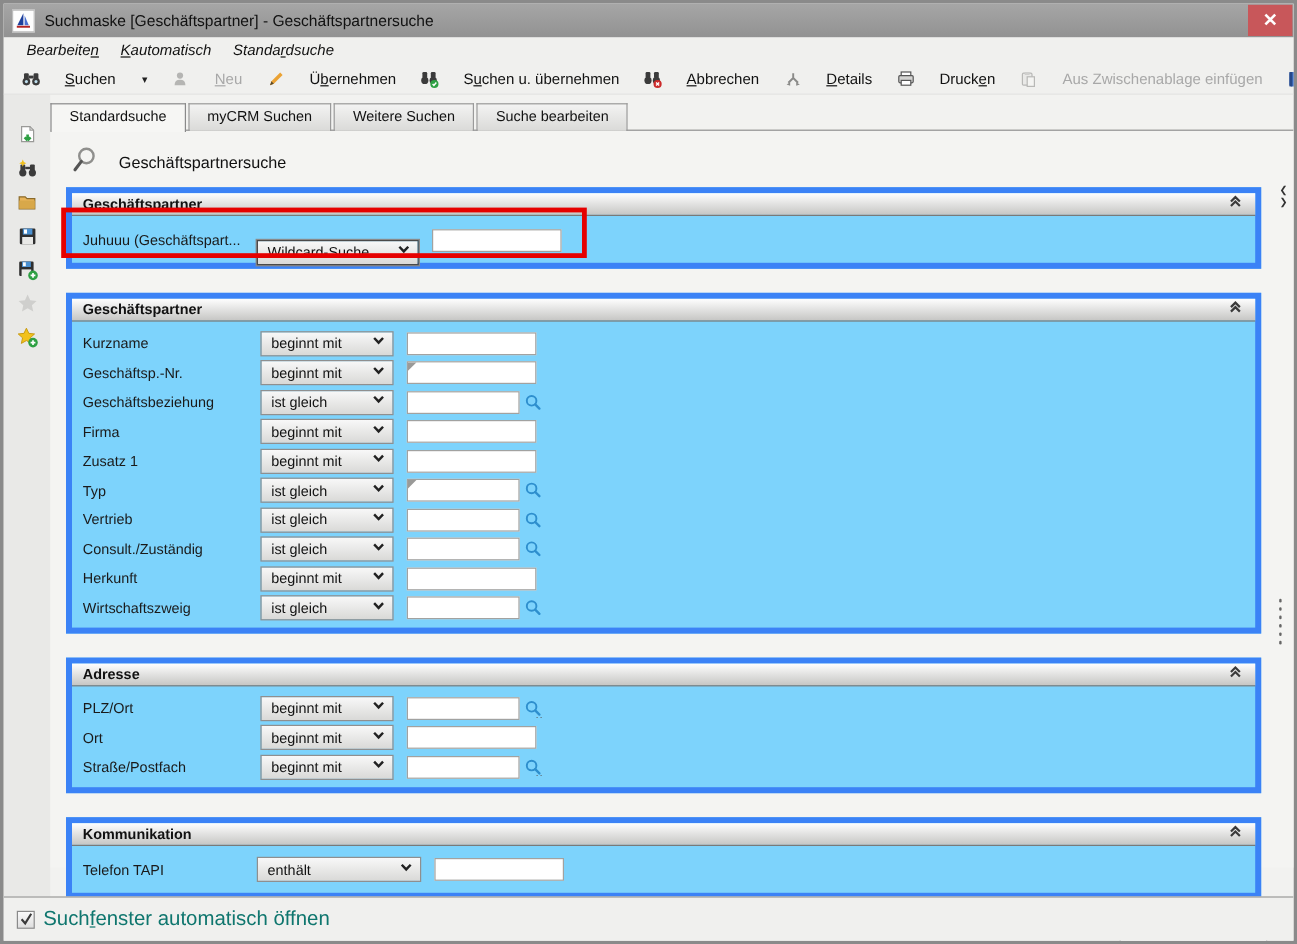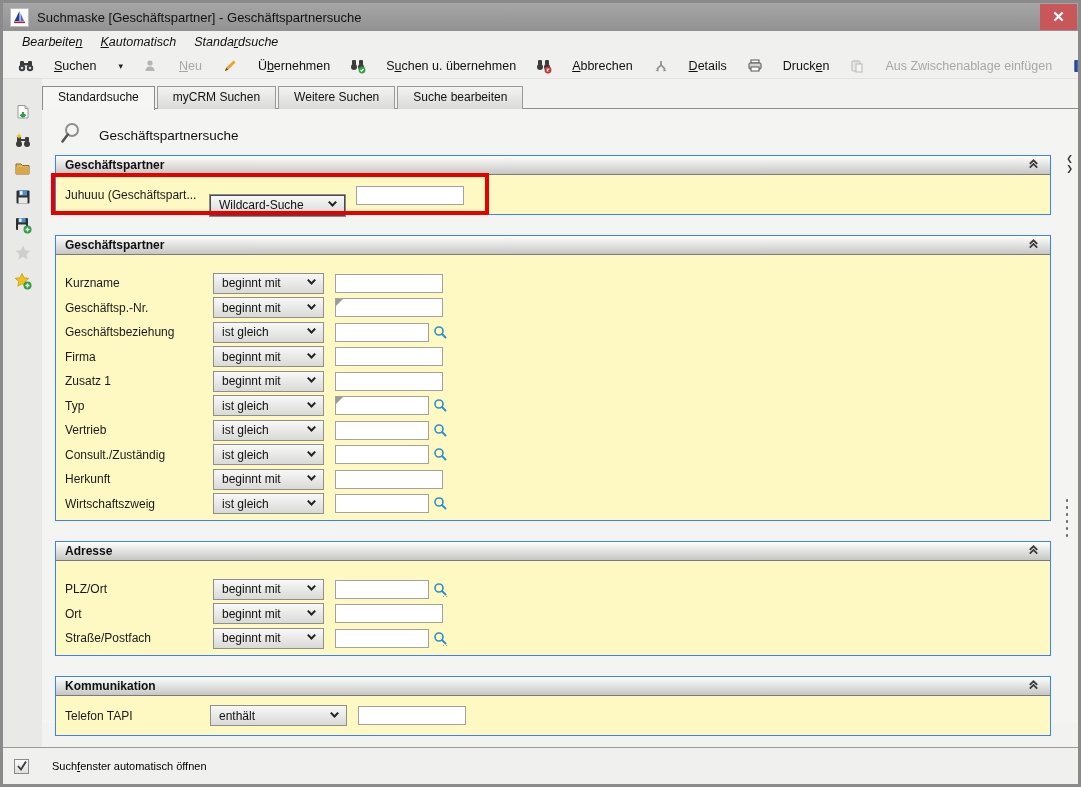--- a/index.html
+++ b/index.html
@@ -35,24 +35,24 @@
   .tabstrip { display:flex; margin-top:7px; height:23px; position:relative; z-index:2; }
   .tab { padding:3px 15px 0 15px; font-size:12px; color:#111; border:1px solid #9a9a9a; border-bottom:none; background:linear-gradient(#f3f3f2,#dadad8); margin-right:2px; height:23px; }
   .tab.active { background:#f6f6f4; height:24px; margin-bottom:-1px; border-color:#8a8a8a; }
   .panel { position:relative; border-top:1px solid #8f8f8f; background:#f4f4f2; height:615px; margin-top:-1px; }
 
   .pagehead { display:flex; align-items:center; gap:14px; padding:12px 0 6px 17px; }
   .pagehead .ptitle { font-size:13.5px; font-weight:normal; color:#111; }
 
   
   .sections { margin-left:13px; width:996px; }
-  .section { border:1px solid #3b82f6; margin-bottom:20px; background:#fef9c3; }
+  .section { border:5px solid #3b82f6; margin-bottom:20px; background:#7dd3fc; }
   .sechead { height:19px; background:linear-gradient(#fefefe,#c6c6c4); border-bottom:1px solid #7a7a78; display:flex; align-items:center; padding:0 10px 0 9px; }
   .sechead .stitle { flex:1; font-size:12px; font-weight:bold; color:#111; }
-  .secbody { padding:16px 0 4px 0; }
+  .secbody { padding:6px 0 4px 0; }
 
   .frow { display:flex; align-items:center; height:24.5px; padding-left:9px; }
   .flabel { width:148px; font-size:12px; color:#1a1a1a; white-space:nowrap; overflow:hidden; }
   .combo { width:111px; height:21px; border:1px solid #8f8f8f; background:linear-gradient(#f8f8f8,#d9d9d7); display:flex; align-items:center; padding:0 5px 0 8px; }
   .combo .ctext { flex:1; font-size:12px; color:#111; white-space:nowrap; overflow:hidden; }
   .combo.focused { border:1px solid #4a4a4a; box-shadow:0 0 0 1px #8a8a8a;margin-top:20px; }
   .inwrap { position:relative; margin-left:11px; display:flex; align-items:center; }
   .finput { width:108px; height:19px; border:1px solid #a2a2a0; background:#fff; font:12px "Liberation Sans", sans-serif; padding:0 3px; }
   .inwrap.lookup .finput { width:94px; }
   .corner { position:absolute; left:1px; top:1px; width:0; height:0; border-left:7px solid #9a9a98; border-bottom:7px solid transparent; }
@@ -72,21 +72,21 @@
   .morebtn { height:22px; padding:3px 12px; font-size:12px; color:#111; border:1px solid #8f8f8f; background:linear-gradient(#f6f6f5,#dcdcda); border-radius:2px; box-shadow:0 1px 0 #bbb; }
 
   
   .tabscroll { position:absolute; right:5px; top:76px; display:flex; flex-direction:column; gap:2px; color:#333; font-size:8px; line-height:8px; }
   .dotshandle { position:absolute; right:10px; top:420px; display:flex; flex-direction:column; gap:4.5px; }
   .dotshandle i { width:2.5px; height:2.5px; background:#666; border-radius:50%; }
 
   
   .footer { position:absolute; left:0; right:0; bottom:0; height:37px; border-top:1px solid #9a9a98; background:#f0f0ee; display:flex; align-items:center; padding-left:11px; }
   .cbx { width:15px; height:15px; border:1px solid #8a8a8a; background:linear-gradient(#fafafa,#dedede); display:flex; align-items:center; justify-content:center; }
-  .cbxlabel { margin-left:23px; font-size:11px; color:#000000; }
+  .cbxlabel { margin-left:7px; font-size:17px; color:#0f766e; }
 </style>
 </head>
 <body>
 
 <div class="window">
 
   <div class="titlebar">
     <span class="appicon">
       <svg width="15" height="15" viewBox="0 0 15 15">
           <path d="M7.5 1 L7.5 11 L2.5 11 Z" fill="#1c3f9c"></path>

